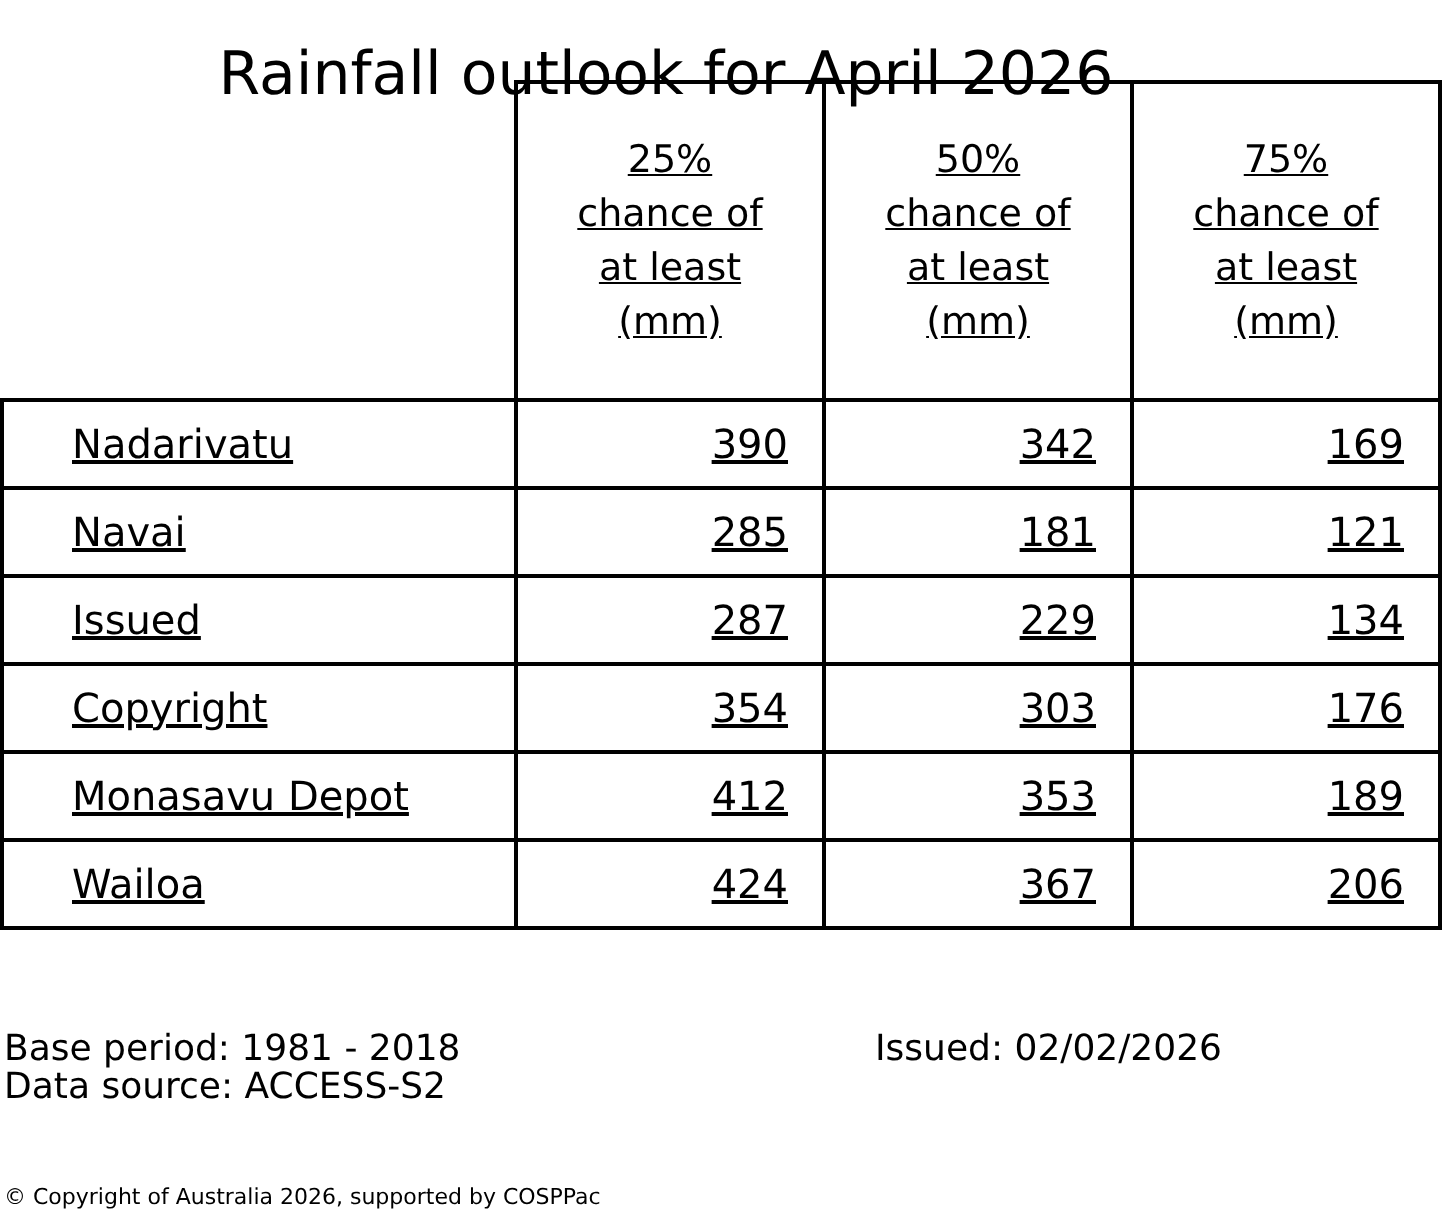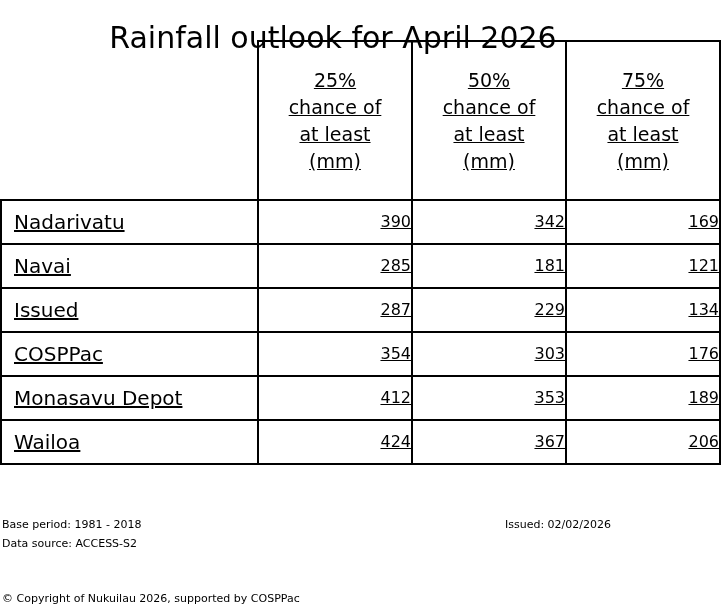--- a/index.html
+++ b/index.html
@@ -50,36 +50,37 @@
   table.outlook thead th.hcell {
     height: 157px;
     vertical-align: middle;
     text-align: center;
     font-size: 19px;
     line-height: 27px;
   }
   table.outlook tbody td.name {
     height: 42px;
     text-align: left;
-    padding-left: 12px;
+    padding-left: 34px;
     font-size: 20px;
     line-height: 24px;
   }
   table.outlook tbody td.val {
     height: 42px;
     text-align: right;
-    font-size: 16px;
+    padding-right: 17px;
+    font-size: 20px;
     line-height: 24px;
   }
   .footer {
     position: absolute;
     left: 0px;
     top: 515px;
     width: 613px;
-    font-size: 11px;
+    font-size: 18px;
     line-height: 19px;
   }
   .footer-row {
     position: relative;
     height: 19px;
   }
   .footer-left {
     position: absolute;
     left: 2px;
     top: 0;
@@ -147,21 +148,21 @@
       <td class="val">181</td>
       <td class="val">121</td>
     </tr>
     <tr>
       <td class="name">Issued</td>
       <td class="val">287</td>
       <td class="val">229</td>
       <td class="val">134</td>
     </tr>
     <tr>
-      <td class="name">COSPPac</td>
+      <td class="name">Copyright</td>
       <td class="val">354</td>
       <td class="val">303</td>
       <td class="val">176</td>
     </tr>
     <tr>
       <td class="name">Monasavu Depot</td>
       <td class="val">412</td>
       <td class="val">353</td>
       <td class="val">189</td>
     </tr>
@@ -177,13 +178,13 @@
 <div class="footer">
   <div class="footer-row">
     <span class="footer-left">Base period: 1981 - 2018</span>
     <span class="footer-right">Issued: 02/02/2026</span>
   </div>
   <div class="footer-row">
     <span class="footer-left">Data source: ACCESS-S2</span>
   </div>
 </div>
 
-<div class="copyright">© Copyright of Nukuilau 2026, supported by COSPPac</div>
+<div class="copyright">© Copyright of Australia 2026, supported by COSPPac</div>
 
 </body></html>

